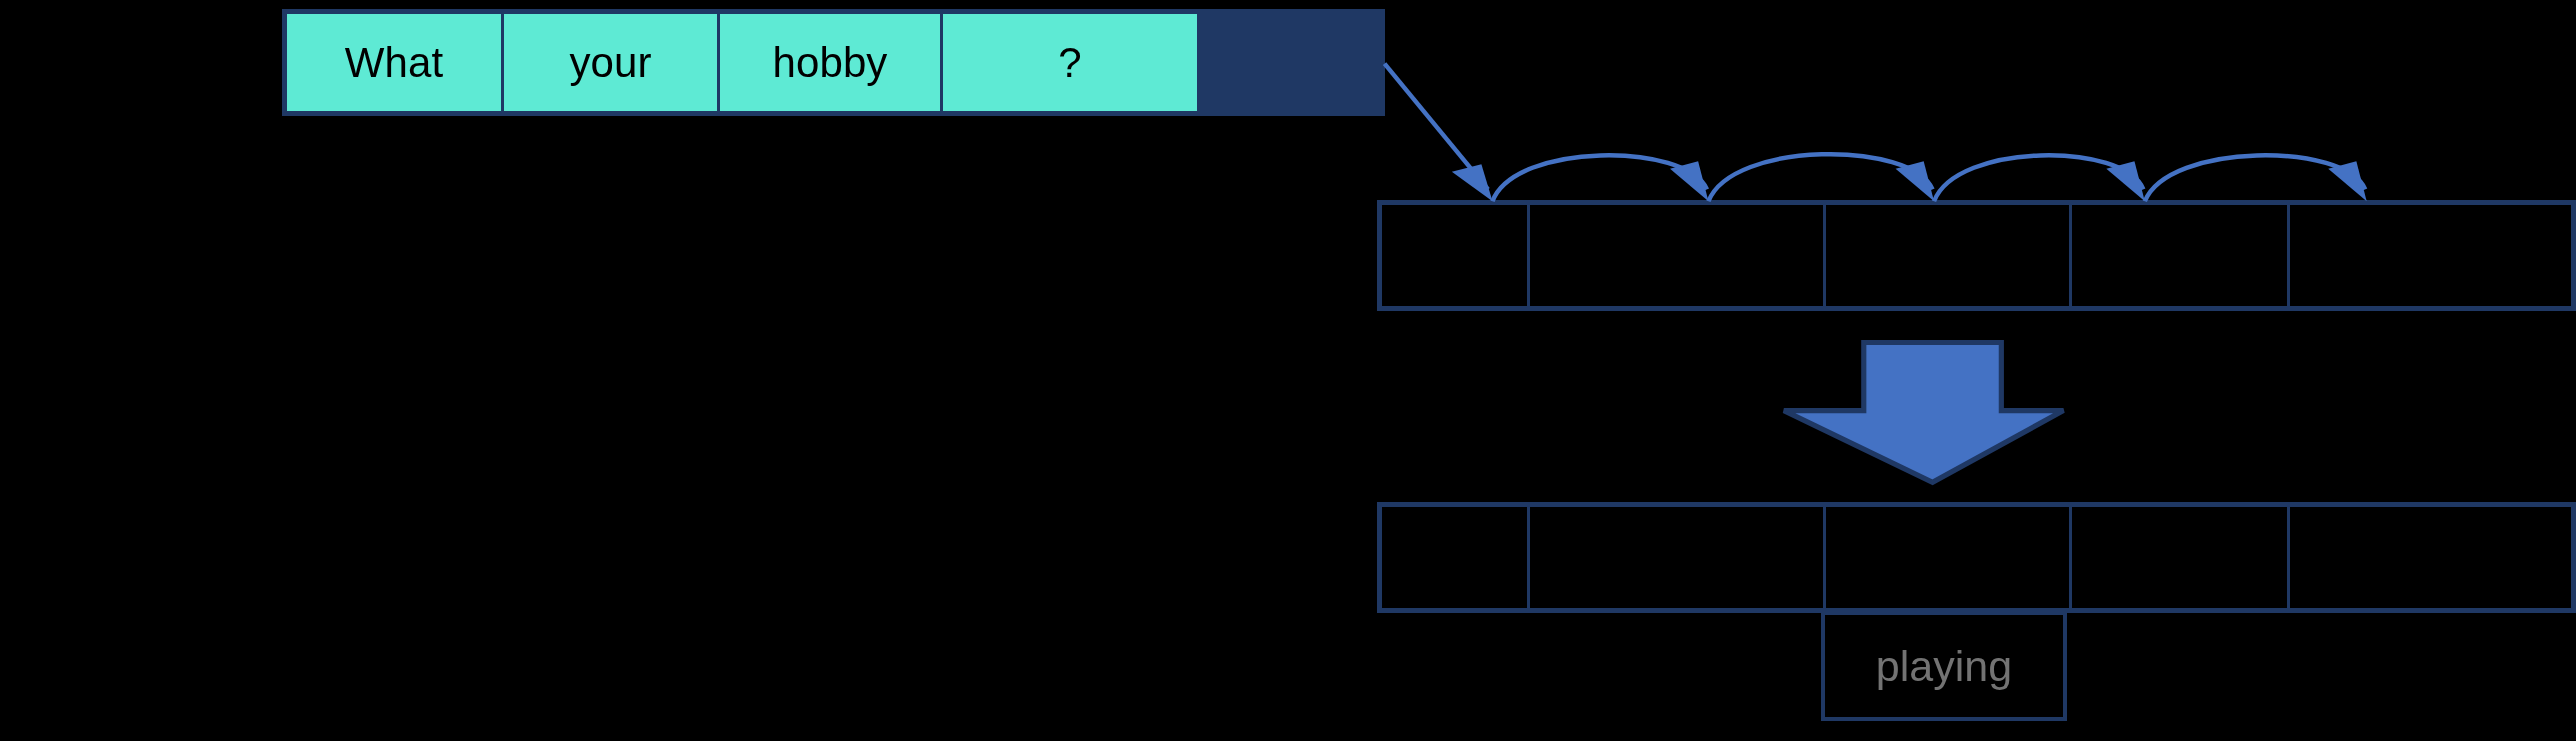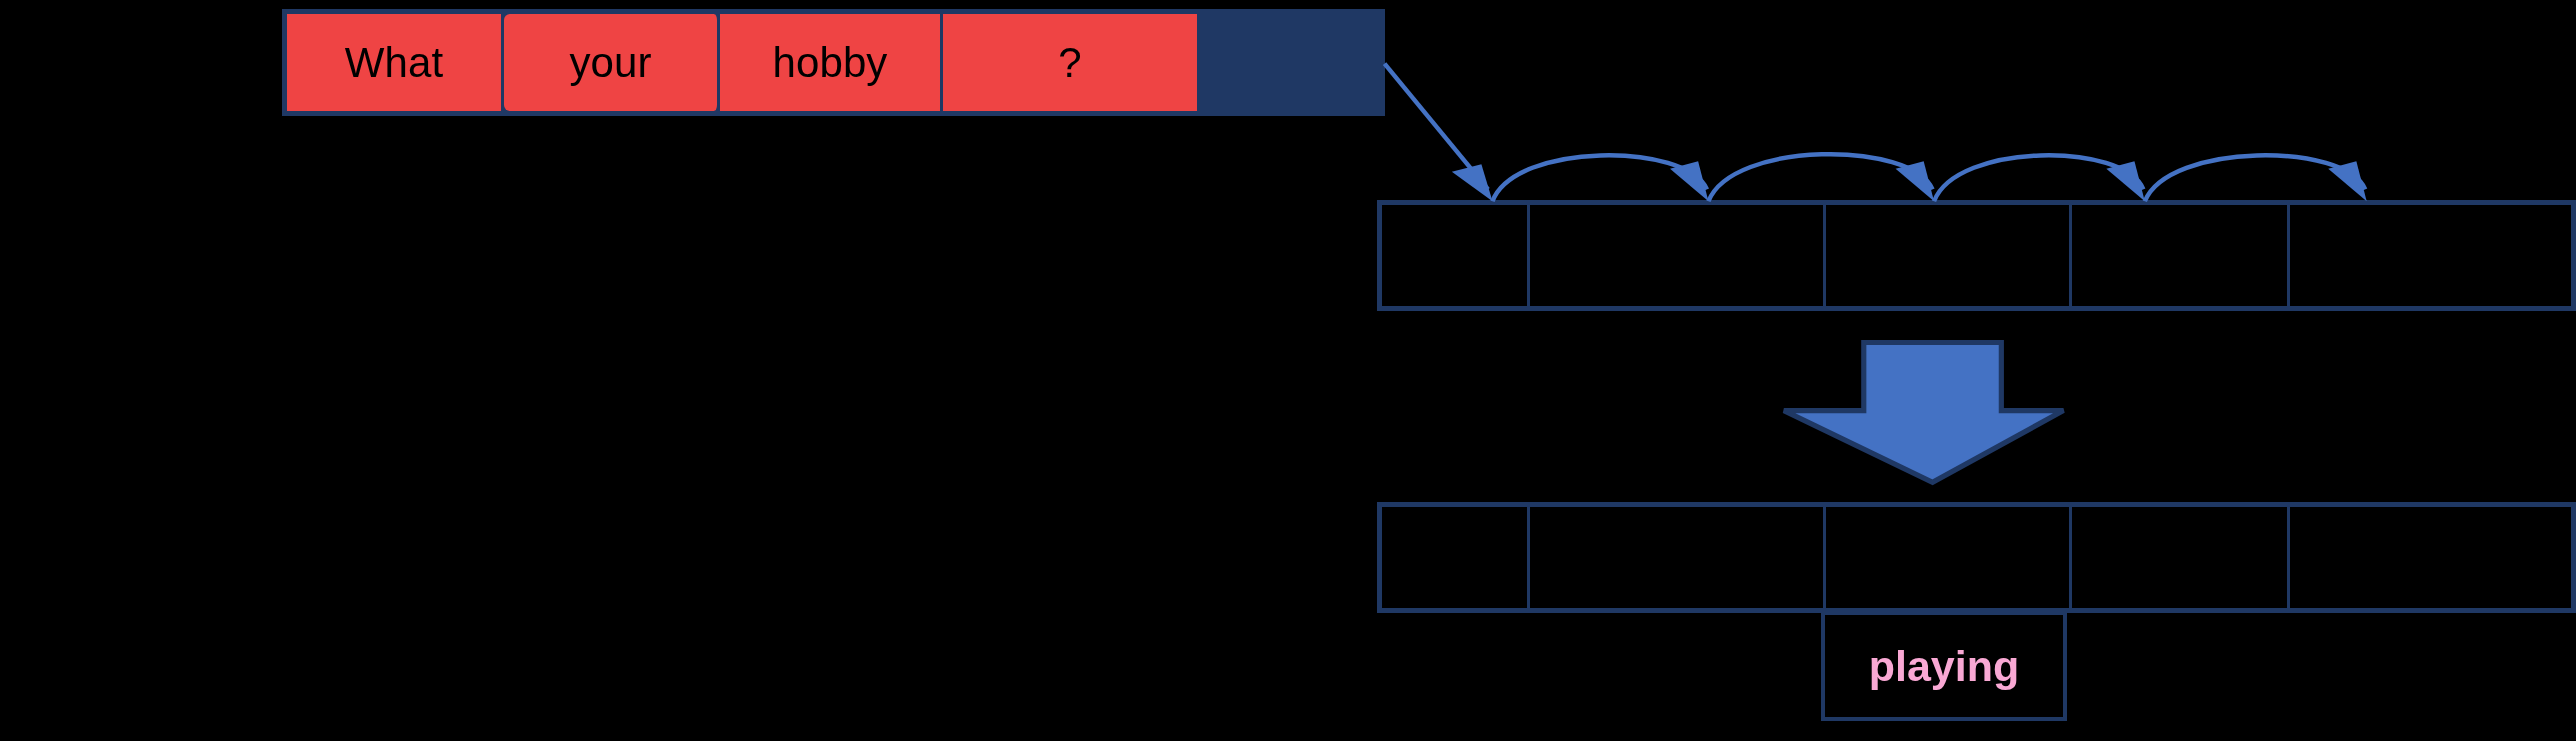--- a/index.html
+++ b/index.html
@@ -30,35 +30,35 @@
     top: 9px;
     width: 1103px;
     height: 107px;
     display: flex;
     box-sizing: border-box;
     border: 5.2px solid #1F3864;
     background: #1F3864;
   }
   .src-cell {
     flex: 0 0 auto;
-    background: #ef4444;
+    background: #5eead4;
     color: #000000;
     display: flex;
     align-items: center;
     justify-content: center;
     font-size: 42px;
     line-height: 1;
     box-sizing: border-box;
     border-right: 3px solid #1F3864;
     letter-spacing: 0.1px;
   }
   .src-cell:last-child { border-right: none; }
   .src-cell.w1 { width: 217px; }
   .src-cell.w2 { width: 213px; }
-  .src-cell.w3 { width: 216px; border-radius: 6px; }
+  .src-cell.w3 { width: 216px; }
   .src-cell.w4 { width: 223px; }
   .src-cell.w5 { width: 254px; }
 
   
   .grid-row {
     position: absolute;
     display: flex;
     box-sizing: border-box;
     border: 5.2px solid #1F3864;
     background: transparent;
@@ -88,24 +88,24 @@
     width: 246px;
     height: 110px;
     box-sizing: border-box;
     border: 4.4px solid #1F3864;
     display: flex;
     align-items: center;
     justify-content: center;
     background: transparent;
   }
   .out-cell .out-text {
-    color: #f9a8d4;
+    color: #737373;
     font-size: 43px;
     line-height: 1;
-    font-weight: 700;
+    font-weight: 400;
   }
 
   
   .arrow-layer {
     position: absolute;
     left: 0;
     top: 0;
     width: 2576px;
     height: 742px;
     pointer-events: none;

